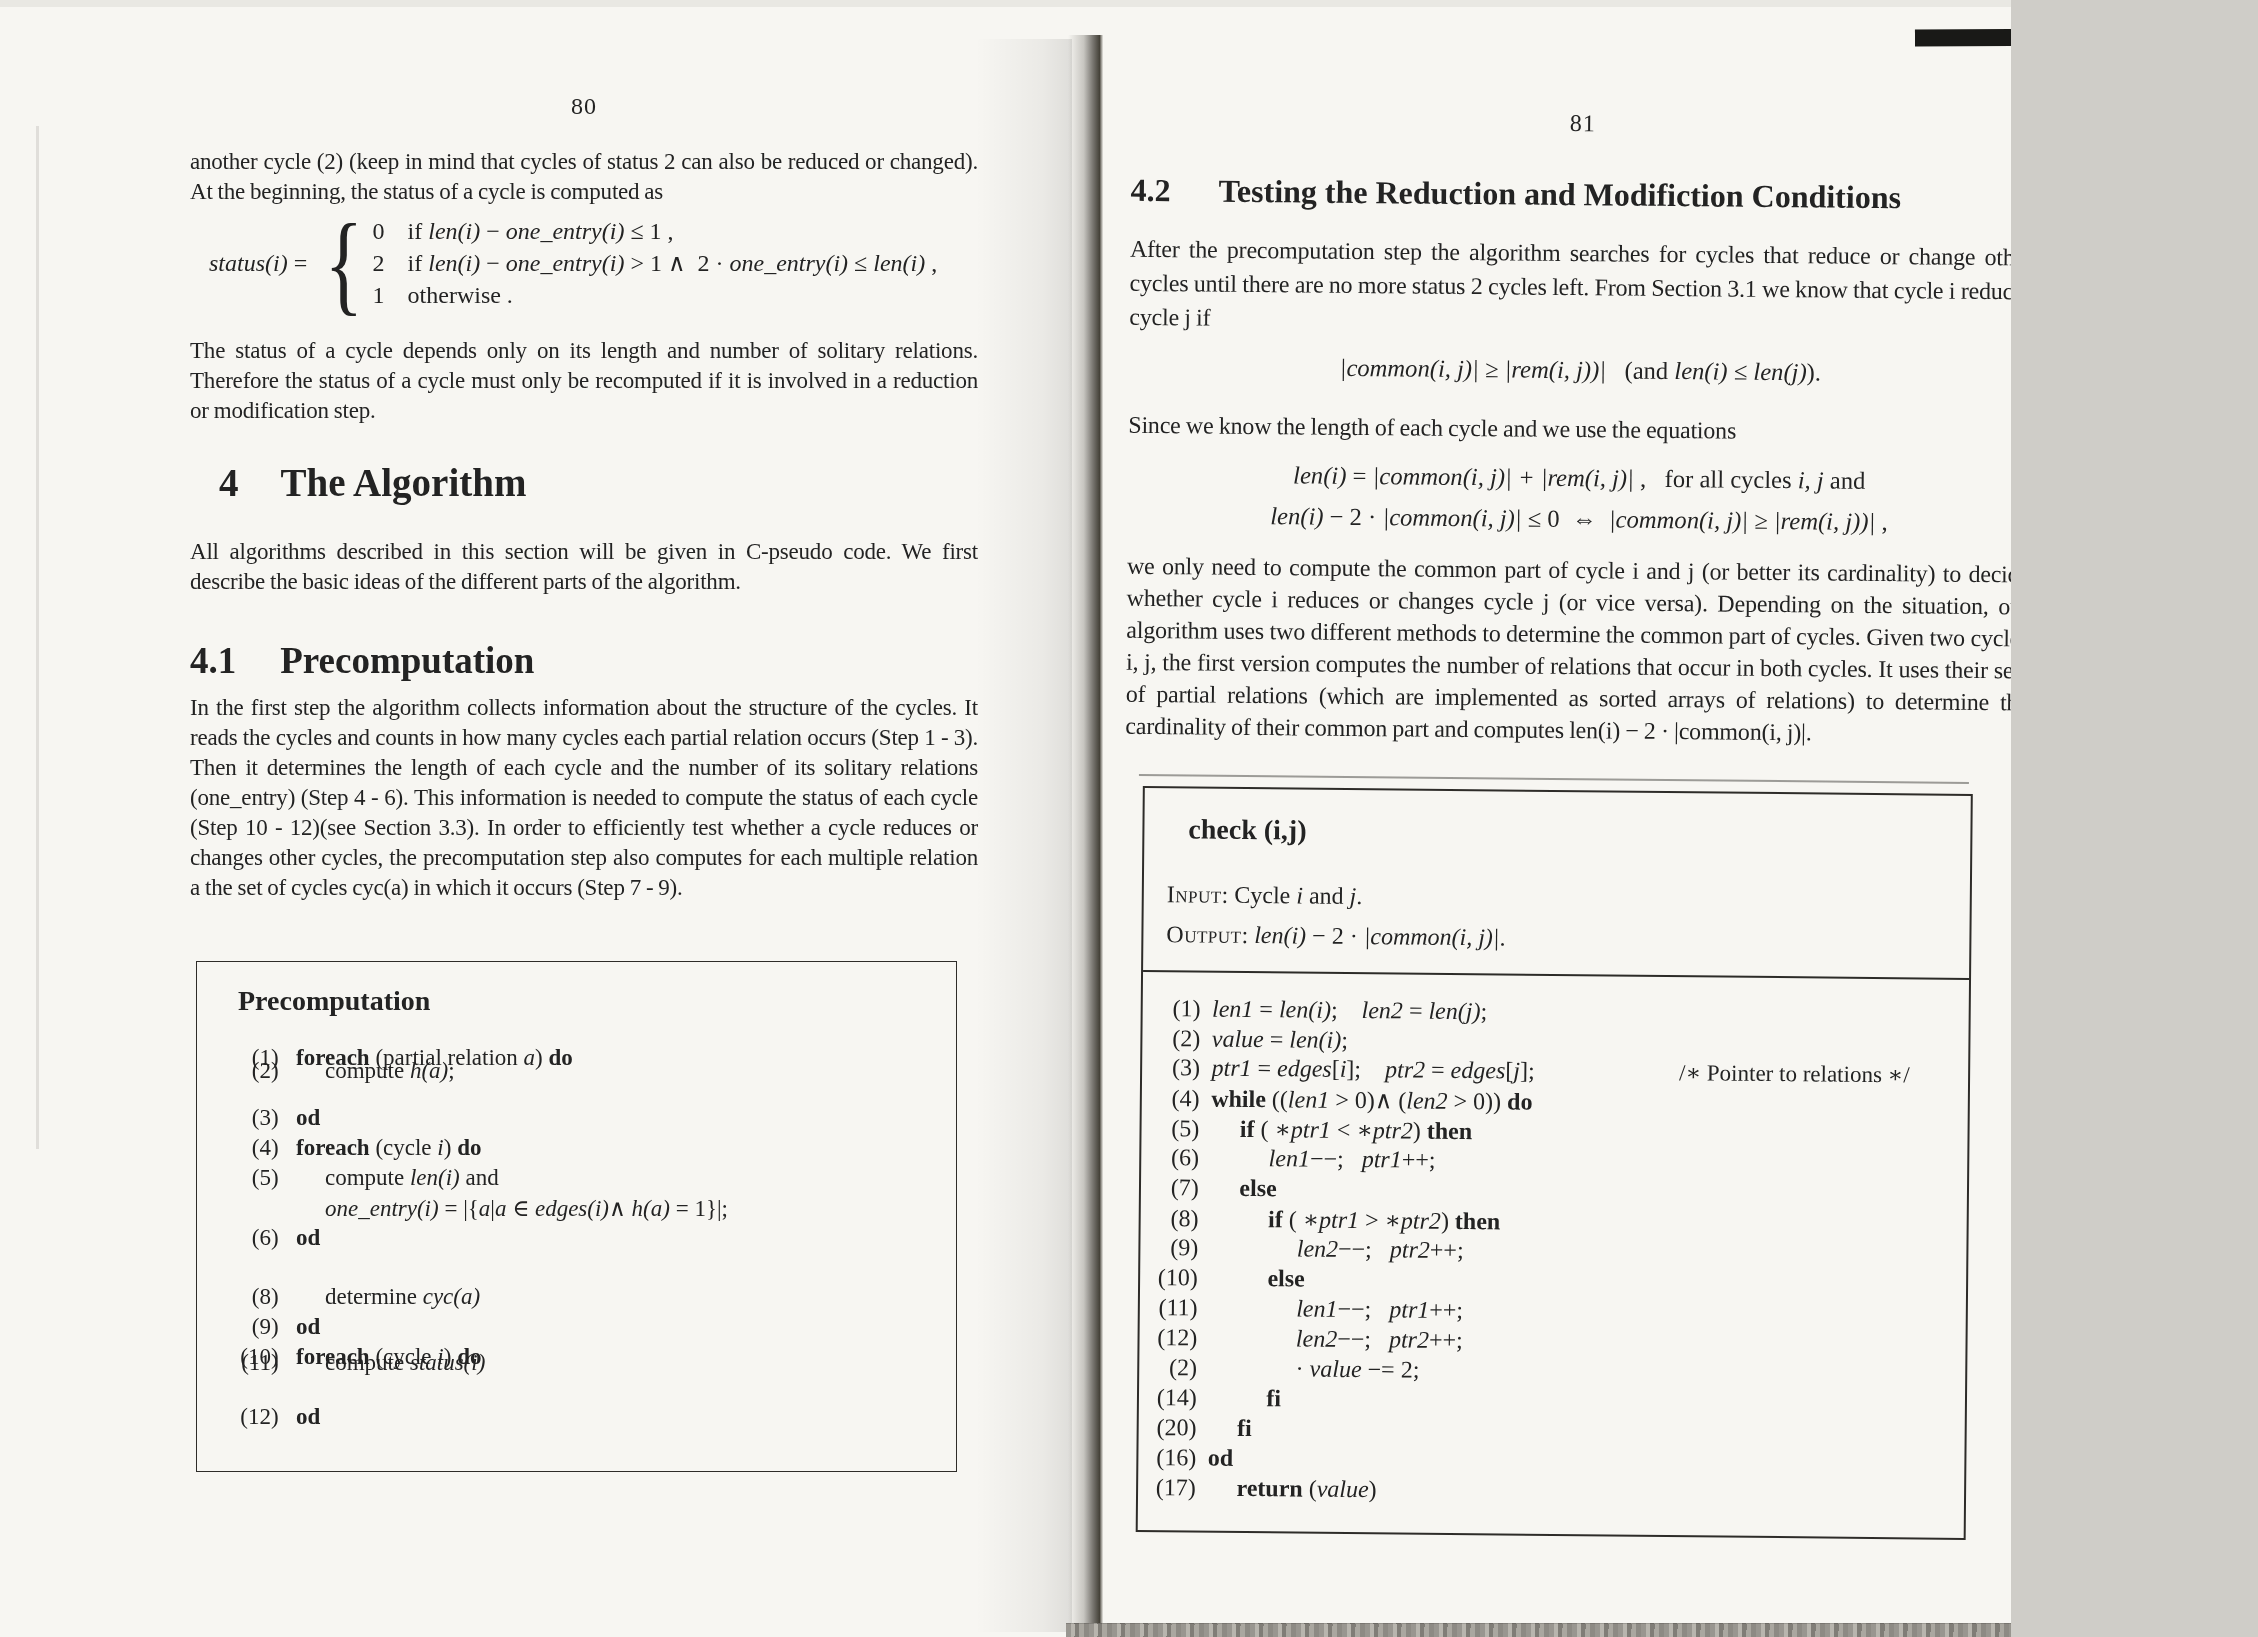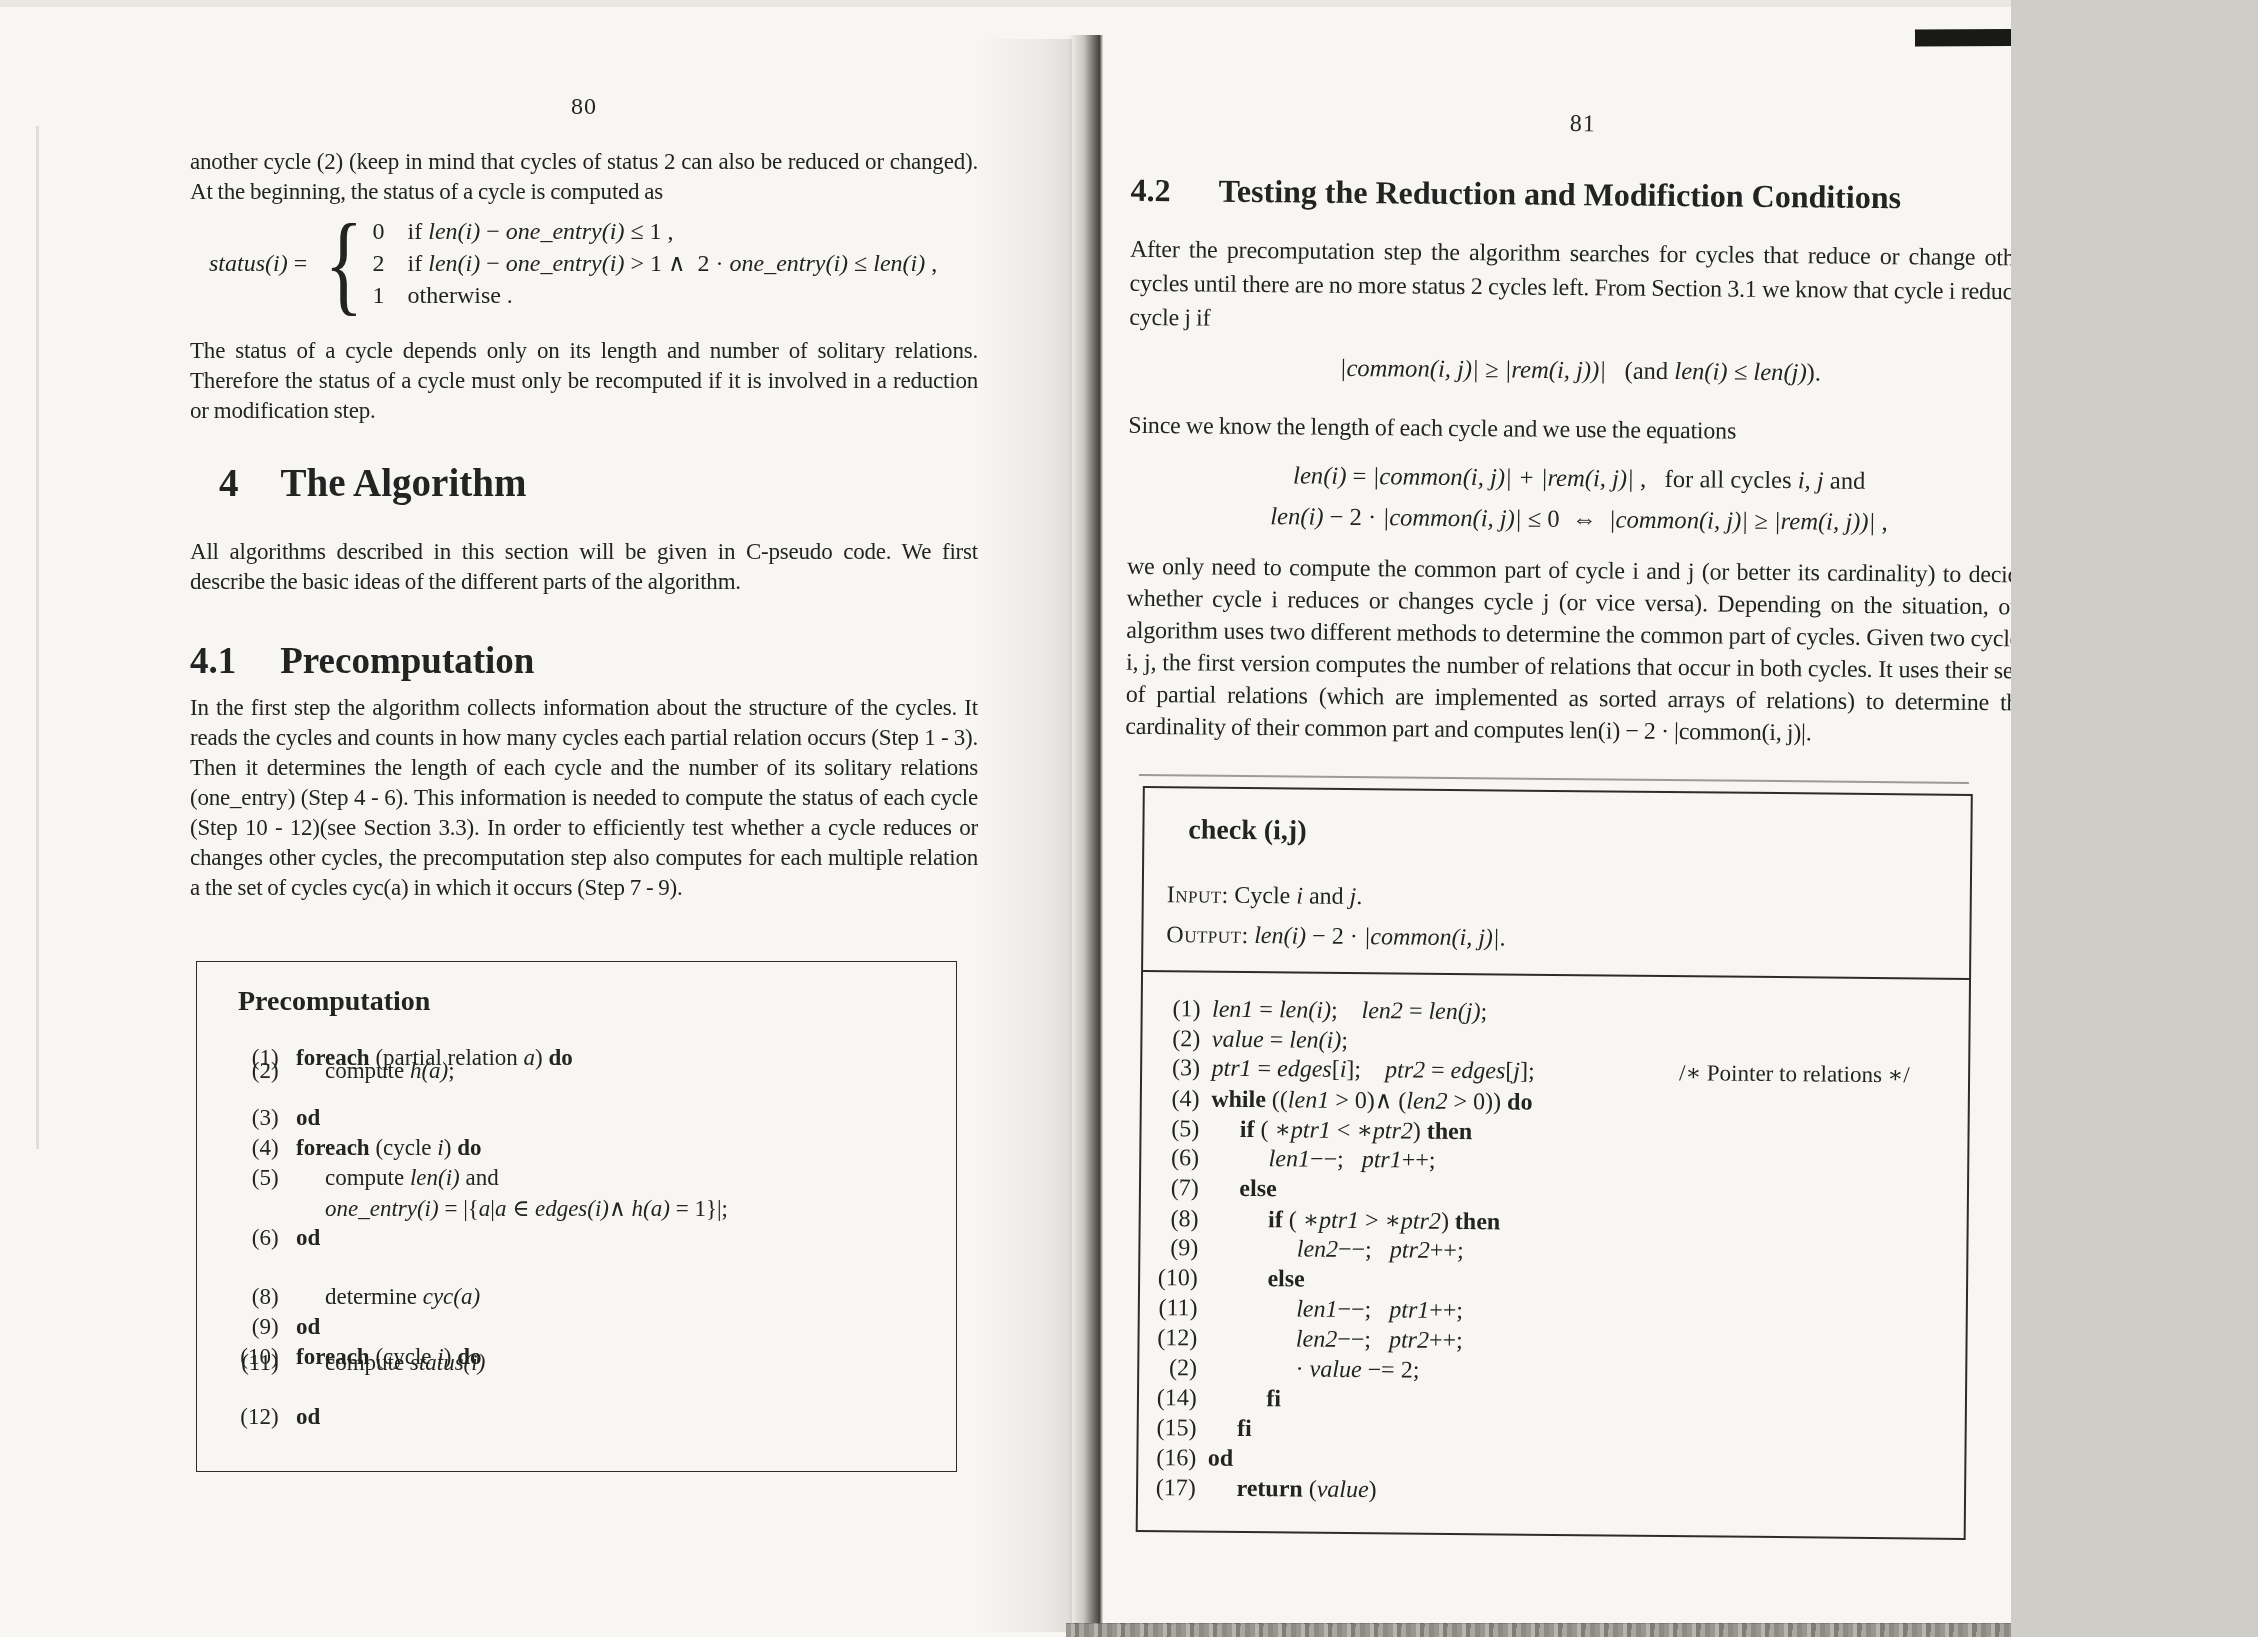--- a/index.html
+++ b/index.html
@@ -157,20 +157,20 @@
       <div class="arow" style="top:326px;"><span class="anum">(5)</span><span class="abody" style="padding-left: 29px;"><span class="sg-b">if</span><span class="sg-r"> ( ∗</span><span class="sg-i">ptr1</span><span class="sg-r"> &lt; ∗</span><span class="sg-i">ptr2</span><span class="sg-r">) </span><span class="sg-b">then</span></span></div>
       <div class="arow" style="top:356px;"><span class="anum">(6)</span><span class="abody" style="padding-left: 58px;"><span class="sg-i">len1</span><span class="sg-r">−−;   </span><span class="sg-i">ptr1</span><span class="sg-r">++;</span></span></div>
       <div class="arow" style="top:386px;"><span class="anum">(7)</span><span class="abody" style="padding-left: 29px;"><span class="sg-b">else</span></span></div>
       <div class="arow" style="top:416px;"><span class="anum">(8)</span><span class="abody" style="padding-left: 58px;"><span class="sg-b">if</span><span class="sg-r"> ( ∗</span><span class="sg-i">ptr1</span><span class="sg-r"> &gt; ∗</span><span class="sg-i">ptr2</span><span class="sg-r">) </span><span class="sg-b">then</span></span></div>
       <div class="arow" style="top:446px;"><span class="anum">(9)</span><span class="abody" style="padding-left: 87px;"><span class="sg-i">len2</span><span class="sg-r">−−;   </span><span class="sg-i">ptr2</span><span class="sg-r">++;</span></span></div>
       <div class="arow" style="top:476px;"><span class="anum">(10)</span><span class="abody" style="padding-left: 58px;"><span class="sg-b">else</span></span></div>
       <div class="arow" style="top:506px;"><span class="anum">(11)</span><span class="abody" style="padding-left: 87px;"><span class="sg-i">len1</span><span class="sg-r">−−;   </span><span class="sg-i">ptr1</span><span class="sg-r">++;</span></span></div>
       <div class="arow" style="top:536px;"><span class="anum">(12)</span><span class="abody" style="padding-left: 87px;"><span class="sg-i">len2</span><span class="sg-r">−−;   </span><span class="sg-i">ptr2</span><span class="sg-r">++;</span></span></div>
       <div class="arow" style="top:566px;"><span class="anum">(2)</span><span class="abody" style="padding-left: 87px;"><span class="sg-r">· </span><span class="sg-i">value</span><span class="sg-r"> −= 2;</span></span></div>
       <div class="arow" style="top:596px;"><span class="anum">(14)</span><span class="abody" style="padding-left: 58px;"><span class="sg-b">fi</span></span></div>
-      <div class="arow" style="top:626px;"><span class="anum">(15)</span><span class="abody" style="padding-left: 29px;"><span class="sg-b">fi</span></span></div>
+      <div class="arow" style="top:626px;"><span class="anum">(20)</span><span class="abody" style="padding-left: 29px;"><span class="sg-b">fi</span></span></div>
       <div class="arow" style="top:656px;"><span class="anum">(16)</span><span class="abody" style="padding-left: 0px;"><span class="sg-b">od</span></span></div>
       <div class="arow" style="top:686px;"><span class="anum">(17)</span><span class="abody" style="padding-left: 29px;"><span class="sg-b">return</span><span class="sg-r"> (</span><span class="sg-i">value</span><span class="sg-r">)</span></span></div>
     </div>
   </div>
 
 </div>
 
 
 </body></html>

